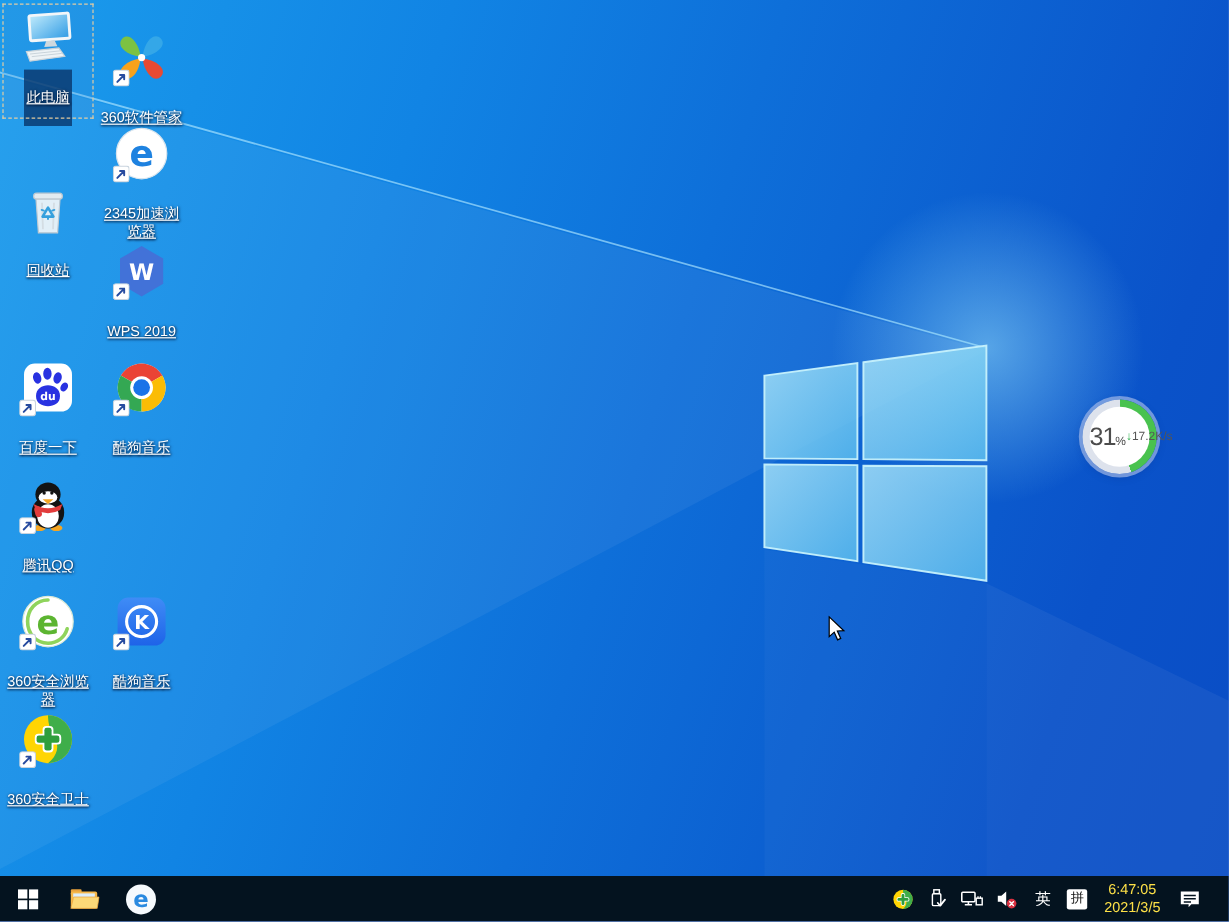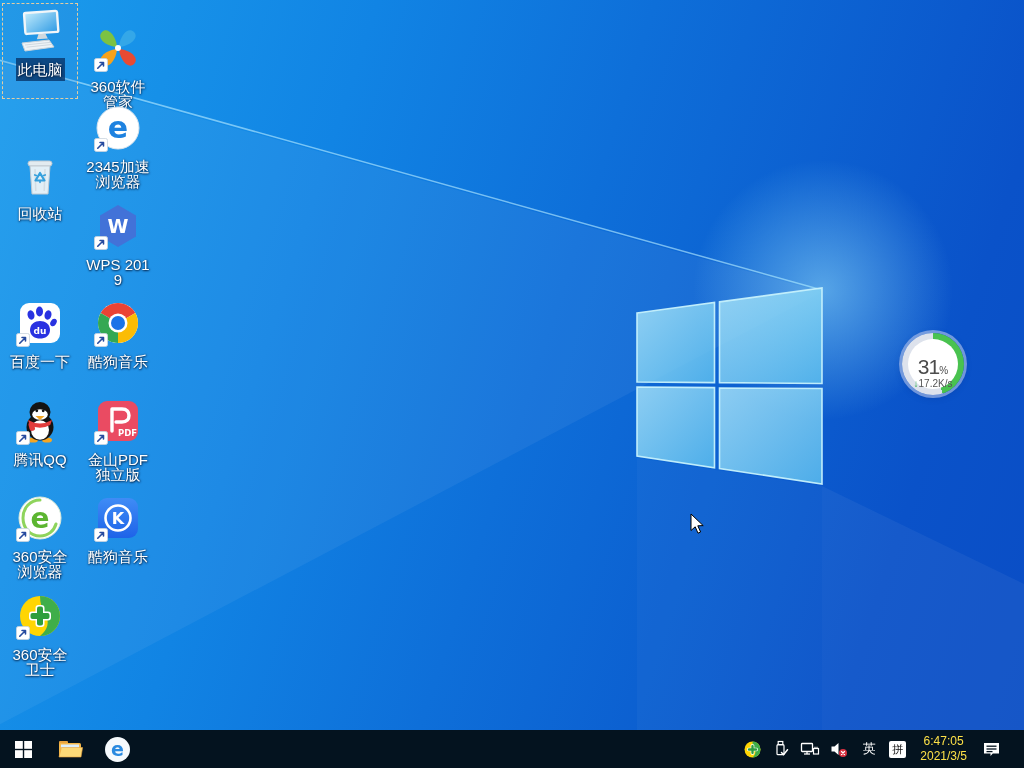--- a/index.html
+++ b/index.html
@@ -10,38 +10,38 @@
   .desktop {
     position:absolute; left:0; top:0; width:1024px; height:730px;
     background: linear-gradient(108deg, #1b9cec 0%, #1184e4 30%, #0e6fd9 52%, #0a52c9 85%, #0a4dc5 100%);
   }
   .wallsvg { position:absolute; left:0; top:0; pointer-events:none; }
 
   
   .cell { position:absolute; width:76px; height:96px; text-align:center; cursor:default; }
   .cell .ic { position:relative; width:48px; height:48px; margin:4px auto 3px auto; }
   .cell .lbl {
-    display:inline-block; max-width:74px; font-size:15px; line-height:15px; color:#fff;
+    display:inline-block; max-width:74px; font-size:12px; line-height:15px; color:#fff;
     text-shadow: 0 1px 2px rgba(0,20,50,.85), 1px 0 2px rgba(0,20,50,.6);
-    word-break:break-all; padding:4px 2px;
+    word-break:break-all; padding:16px 2px;text-decoration:underline;
   }
   .cell.sel { outline:1px dashed rgba(236,208,160,.95); outline-offset:-1px; background:rgba(70,140,210,.18); }
   .cell.sel .lbl { background:rgba(9,55,108,.82); }
   .sc { position:absolute; left:0; bottom:0; width:14px; height:14px; }
 
   
   .widget {
     position:absolute; left:902px; top:333px; width:62px; height:62px; border-radius:50%;
     background: conic-gradient(#49c24f 0 45%, #dde2ec 45% 100%);
     box-shadow: 0 0 0 3px rgba(158,182,232,.70), 0 2px 7px rgba(0,40,120,.35);
     display:flex; align-items:center; justify-content:center; cursor:pointer;
   }
   .widget-in {
     width:50px; height:50px; border-radius:50%; background:#fff;
-    display:flex; flex-direction:column; align-items:center; justify-content:flex-end; line-height:1;
+    display:flex; flex-direction:row; align-items:center; justify-content:space-between; line-height:1;
   }
   .w-pct { font-size:21px; color:#4c4c4c; letter-spacing:-1px; }
   .w-pct small { font-size:10px; letter-spacing:0; }
   .w-spd { font-size:10px; color:#555; margin-top:2px; white-space:nowrap; }
   .w-spd .arr { color:#2fb14e; font-weight:bold; }
 
   
   .taskbar {
     position:absolute; left:0; bottom:0; width:1024px; height:38px; background:#04131f;
     display:flex; align-items:stretch;
@@ -228,34 +228,20 @@
         <rect x="13" y="25" width="5.5" height="9" rx="2.5" fill="#e23c3c" transform="rotate(-14 15.5 29.5)"></rect>
       </svg>
       <svg class="sc" viewBox="0 0 13 13">
         <rect x="0.4" y="0.4" width="12.2" height="12.2" rx="2" fill="#fff" stroke="#c9d4de" stroke-width="0.8"></rect>
         <path d="M3.5,9.5 L8.8,4.2 M8.8,4.2 L5.6,4.2 M8.8,4.2 L8.8,7.4" stroke="#274b9f" stroke-width="1.5" fill="none" stroke-linecap="round"></path>
       </svg>
     </div>
     <div class="lbl">腾讯QQ</div>
   </div>
 
-  <div class="cell" style="left:80px;top:393px;">
-    <div class="ic">
-      <svg width="48" height="48" viewBox="0 0 48 48">
-        <rect x="4" y="4" width="40" height="40" rx="9" fill="#ea4b62"></rect>
-        <path d="M18,34 L18,12 L28,12 C33,12 35,15 35,18.5 C35,22 33,25 28,25 L22,25" fill="none" stroke="#fff" stroke-width="3.4" stroke-linecap="round" stroke-linejoin="round"></path>
-        <text x="33.5" y="39" font-size="8.5" font-weight="bold" fill="#fff" text-anchor="middle" font-family="DejaVu Sans, sans-serif">PDF</text>
-      </svg>
-      <svg class="sc" viewBox="0 0 13 13">
-        <rect x="0.4" y="0.4" width="12.2" height="12.2" rx="2" fill="#fff" stroke="#c9d4de" stroke-width="0.8"></rect>
-        <path d="M3.5,9.5 L8.8,4.2 M8.8,4.2 L5.6,4.2 M8.8,4.2 L8.8,7.4" stroke="#274b9f" stroke-width="1.5" fill="none" stroke-linecap="round"></path>
-      </svg>
-    </div>
-    <div class="lbl">金山PDF独立版</div>
-  </div>
 
   <div class="cell" style="left:2px;top:490px;">
     <div class="ic">
       <svg width="48" height="48" viewBox="0 0 48 48">
         <circle cx="24" cy="24" r="21" fill="#fff" stroke="#dcead8" stroke-width="1"></circle>
         <path d="M24,6 C14,6 7,14 7,24 C7,34 14,42 24,42 C32,42 38,37 40,30" fill="none" stroke="#8fd45c" stroke-width="3" stroke-linecap="round"></path>
         <text x="24" y="34" font-size="28" font-weight="bold" fill="#5cb531" text-anchor="middle" font-family="DejaVu Sans, sans-serif">e</text>
       </svg>
       <svg class="sc" viewBox="0 0 13 13">
         <rect x="0.4" y="0.4" width="12.2" height="12.2" rx="2" fill="#fff" stroke="#c9d4de" stroke-width="0.8"></rect>

